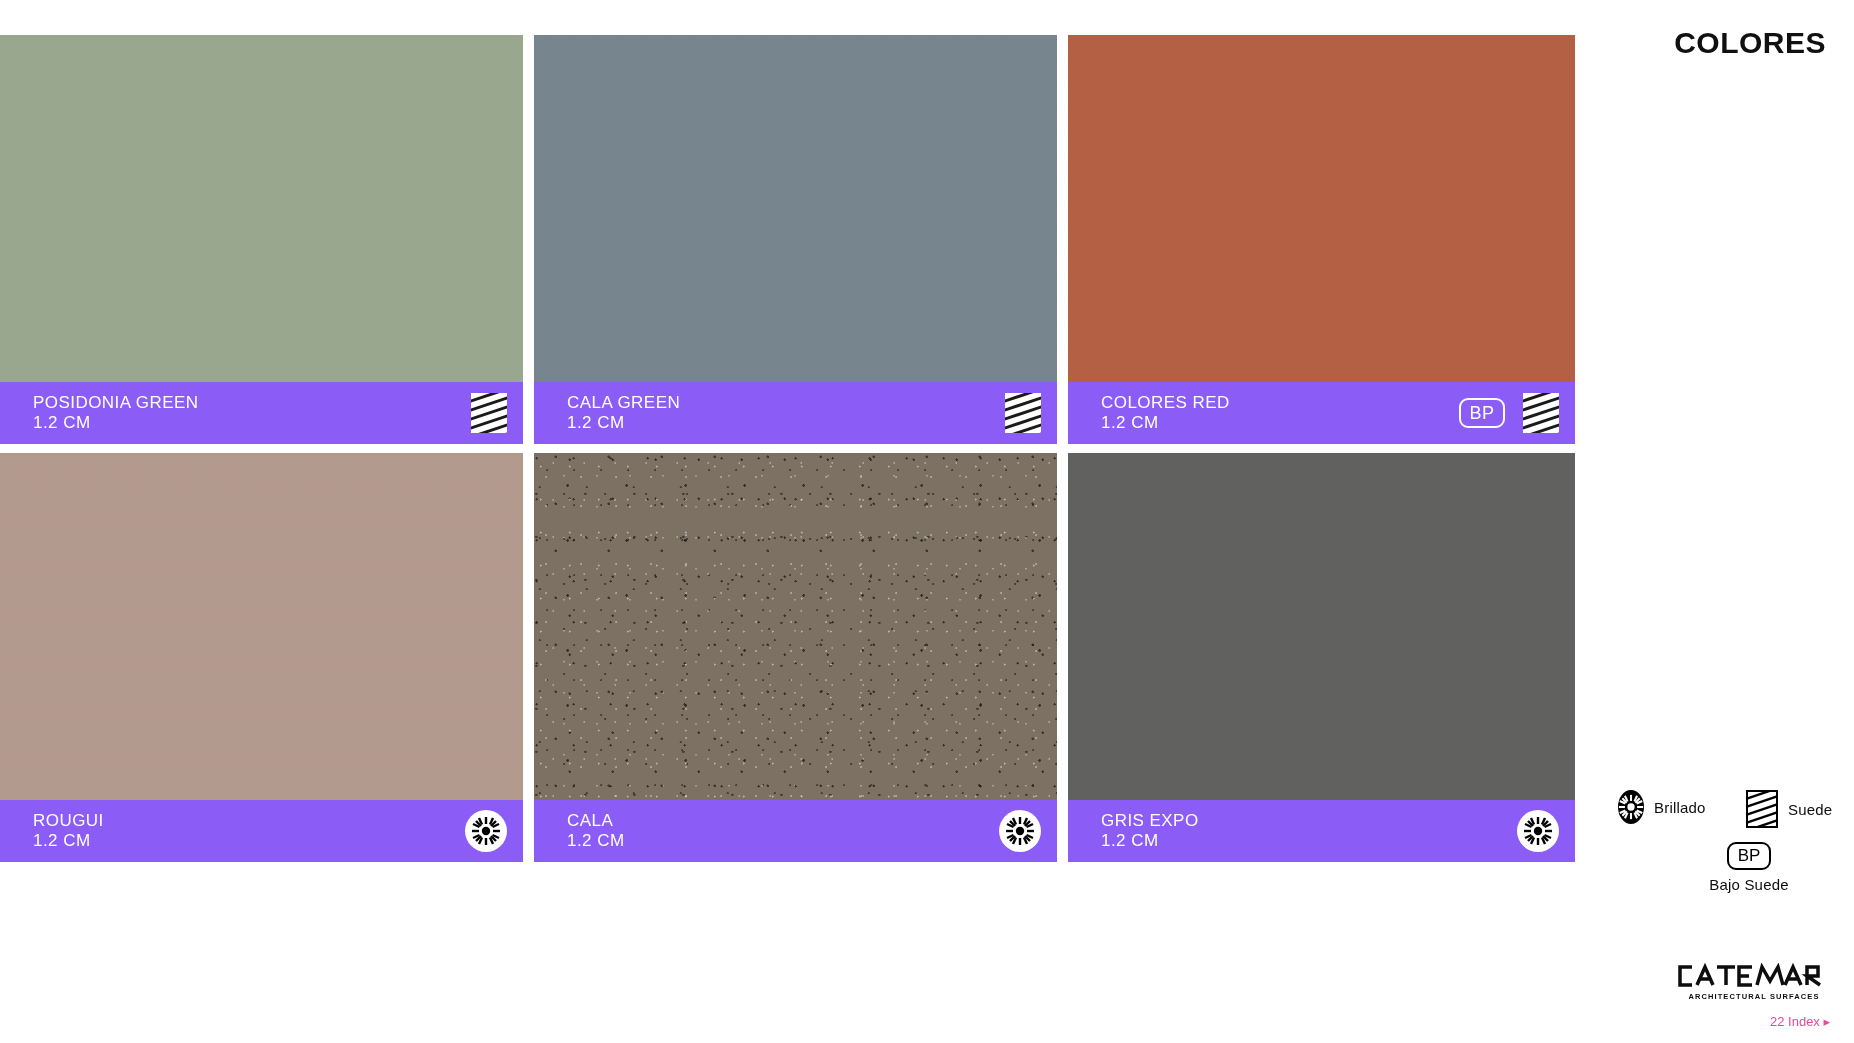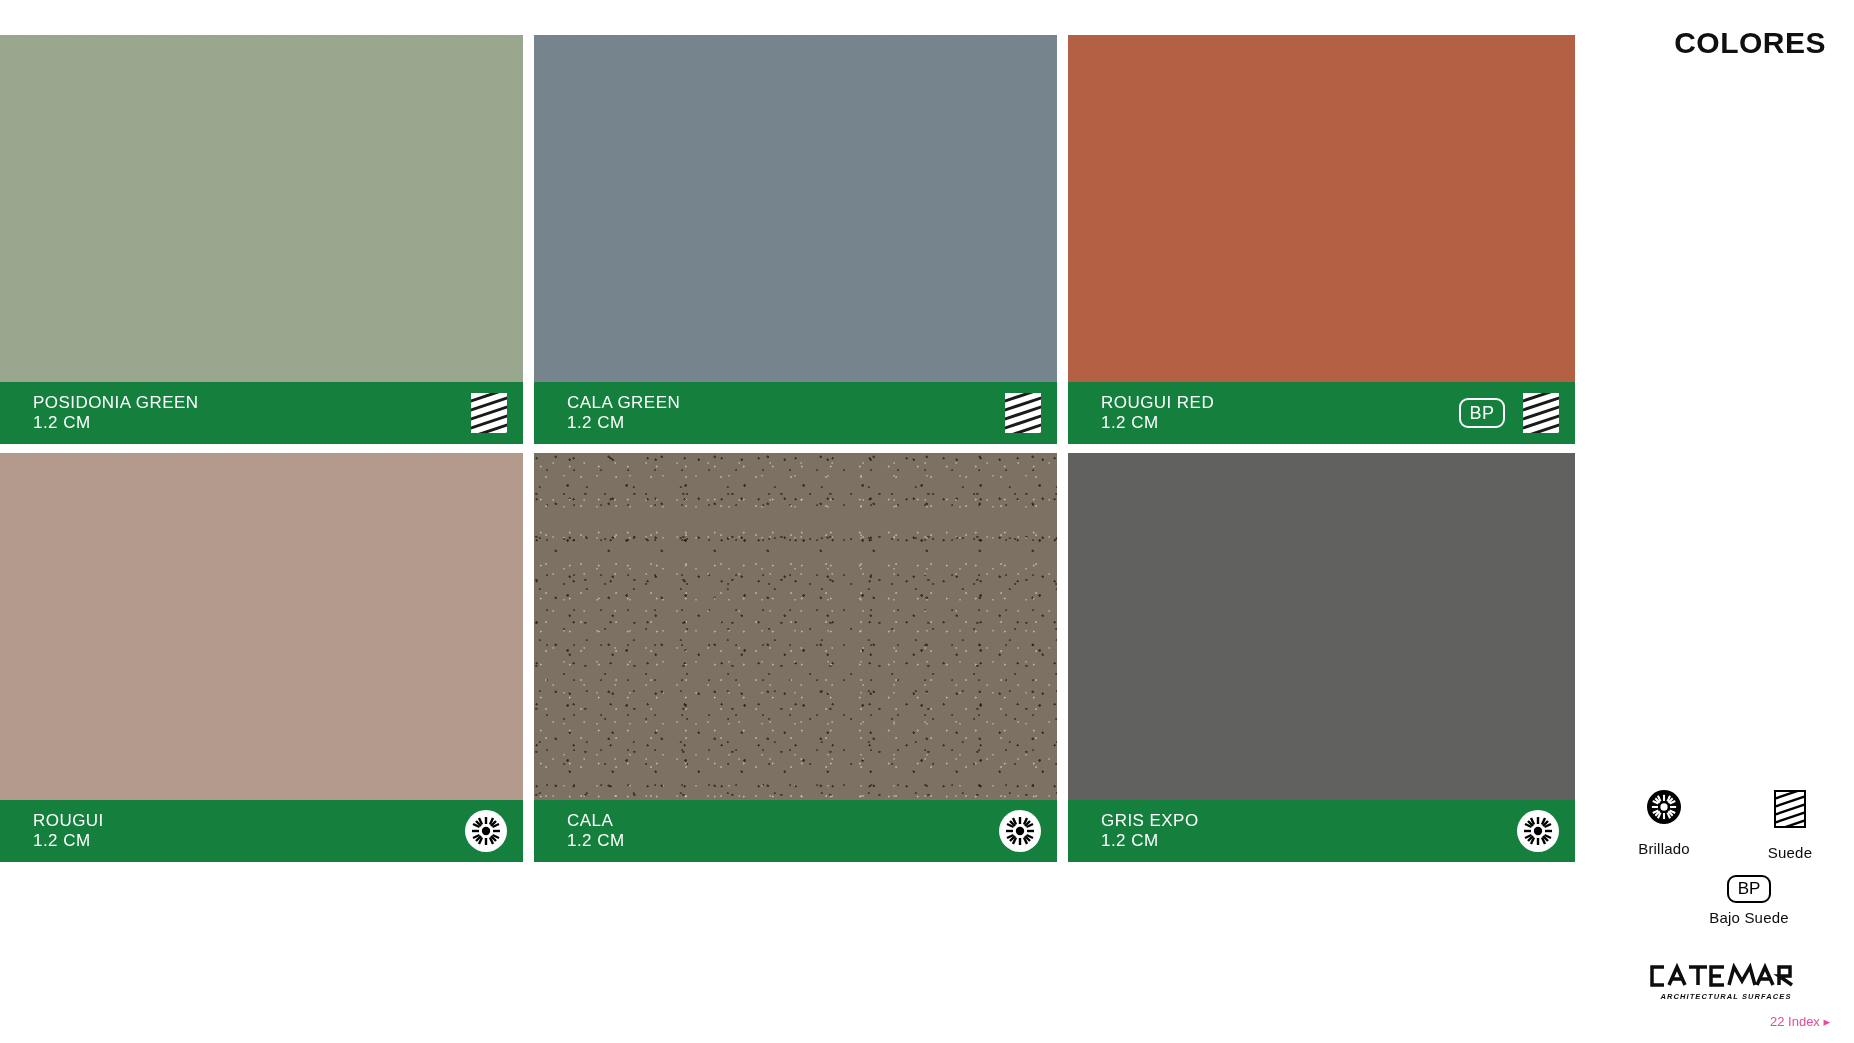--- a/index.html
+++ b/index.html
@@ -90,21 +90,21 @@
       37px 41px, 29px 33px, 53px 47px, 31px 37px,
       43px 39px, 47px 51px, 35px 29px, 59px 55px,
       41px 45px, 33px 31px, 27px 35px, 49px 43px;
     mix-blend-mode: normal;
   }
 
   .swatch-label {
     position: absolute;
     left: 0; right: 0; bottom: 0;
     height: 62px;
-    background: #15803d;
+    background: #8b5cf6;
     display: flex;
     align-items: center;
     justify-content: space-between;
     padding: 0 16px 0 33px;
   }
 
   .label-text {
     display: flex;
     flex-direction: column;
     justify-content: center;
@@ -175,23 +175,23 @@
 
   .legend-row {
     display: flex;
     justify-content: flex-end;
     align-items: flex-start;
     gap: 42px;
   }
 
   .legend-item {
     display: flex;
-    flex-direction: column;
-    align-items: center;
-    gap: 16px;
+    flex-direction: row;
+    align-items: center;
+    gap: 10px;
     width: 86px;
   }
 
   .legend-caption {
     font-size: 15px;
     color: #0d0d0d;
     white-space: nowrap;
     letter-spacing: 0.2px;
   }
 
@@ -230,25 +230,24 @@
     flex-direction: column;
     align-items: center;
     gap: 6px;
     margin-left: 84px;
     width: 86px;
   }
 
   
   .brand {
     position: absolute;
-    right: 40px;
+    right: 12px;
     bottom: 42px;
     width: 176px;
     text-align: center;
-    font-style: italic;
   }
 
   .brand-mark svg { display: block; margin: 0 auto; }
 
   .brand-tagline {
     margin-top: 3px;
     font-size: 7.5px;
     font-weight: bold;
     letter-spacing: 1.1px;
     color: #0d0d0d;
@@ -320,21 +319,21 @@
             </svg>
           </span>
         </div>
       </div>
     </div>
 
     <div class="swatch-tile">
       <div class="swatch-face" style="background:#b35f42"></div>
       <div class="swatch-label">
         <div class="label-text">
-          <span class="label-name">ROUGUI RED</span>
+          <span class="label-name">COLORES RED</span>
           <span class="label-size">1.2 CM</span>
         </div>
         <div class="label-icons">
           <span class="icon-bp">BP</span>
           <span class="icon-suede">
             <svg width="36" height="40" viewBox="0 0 36 40">
               <rect x="0" y="0" width="36" height="40" fill="#ffffff"></rect>
               <g stroke="#1a1a1a" stroke-width="3">
                 <line x1="-6" y1="10" x2="42" y2="-6"></line>
                 <line x1="-6" y1="19" x2="42" y2="3"></line>

